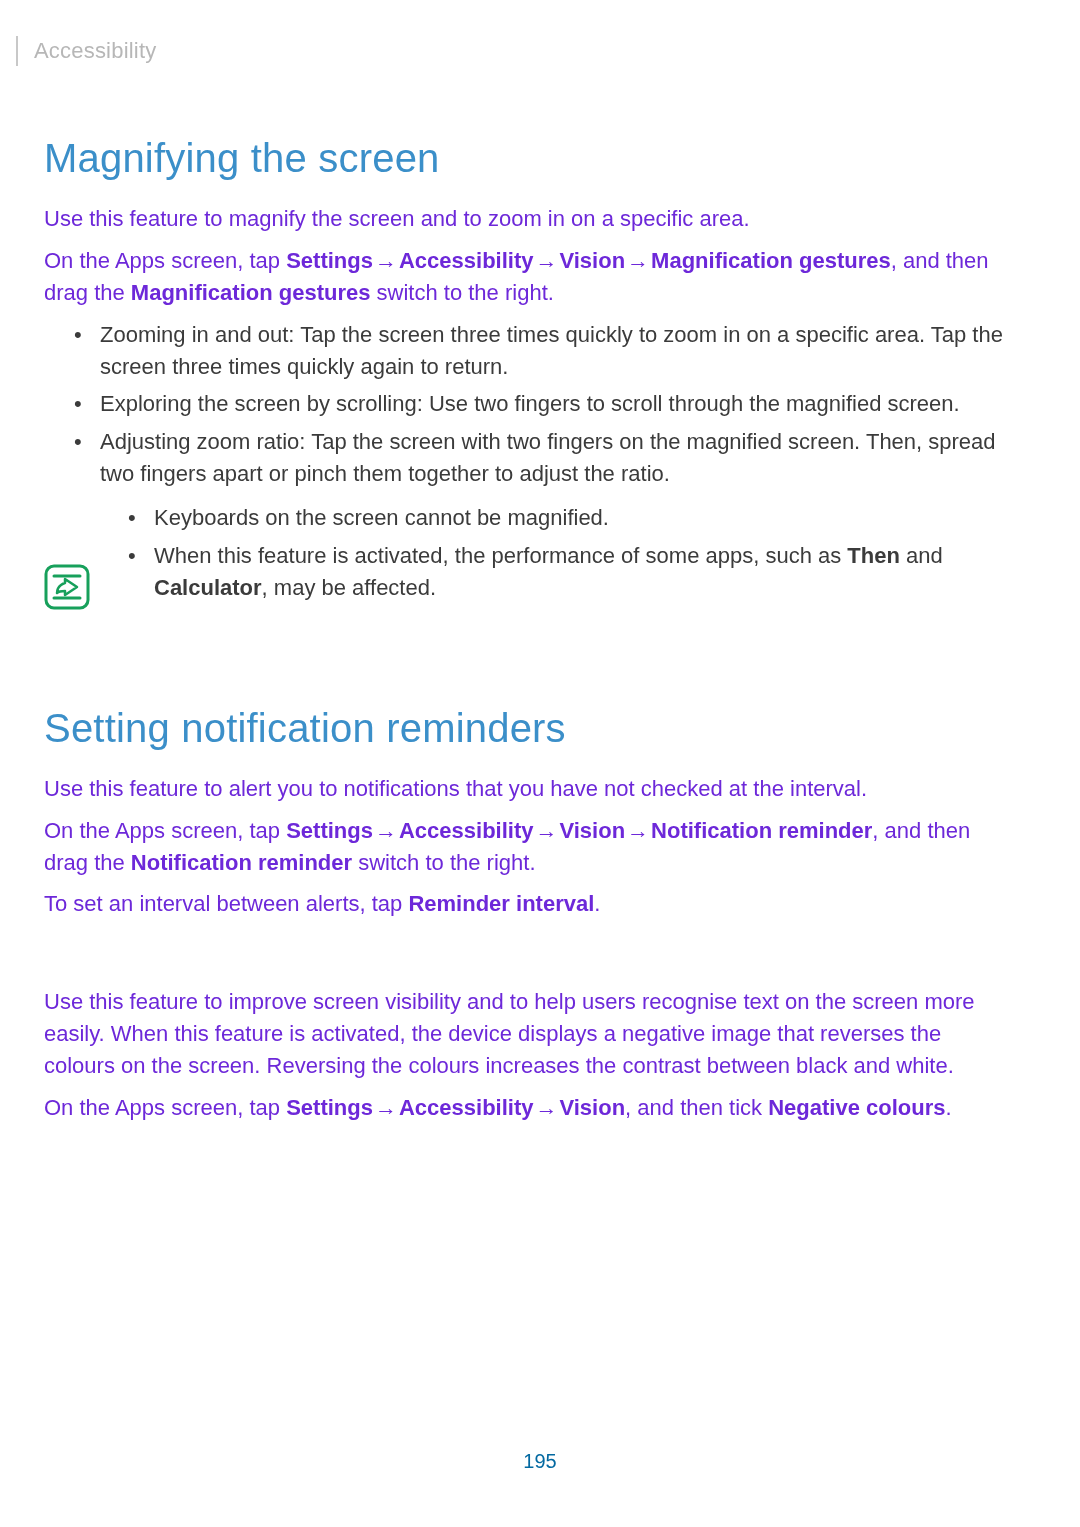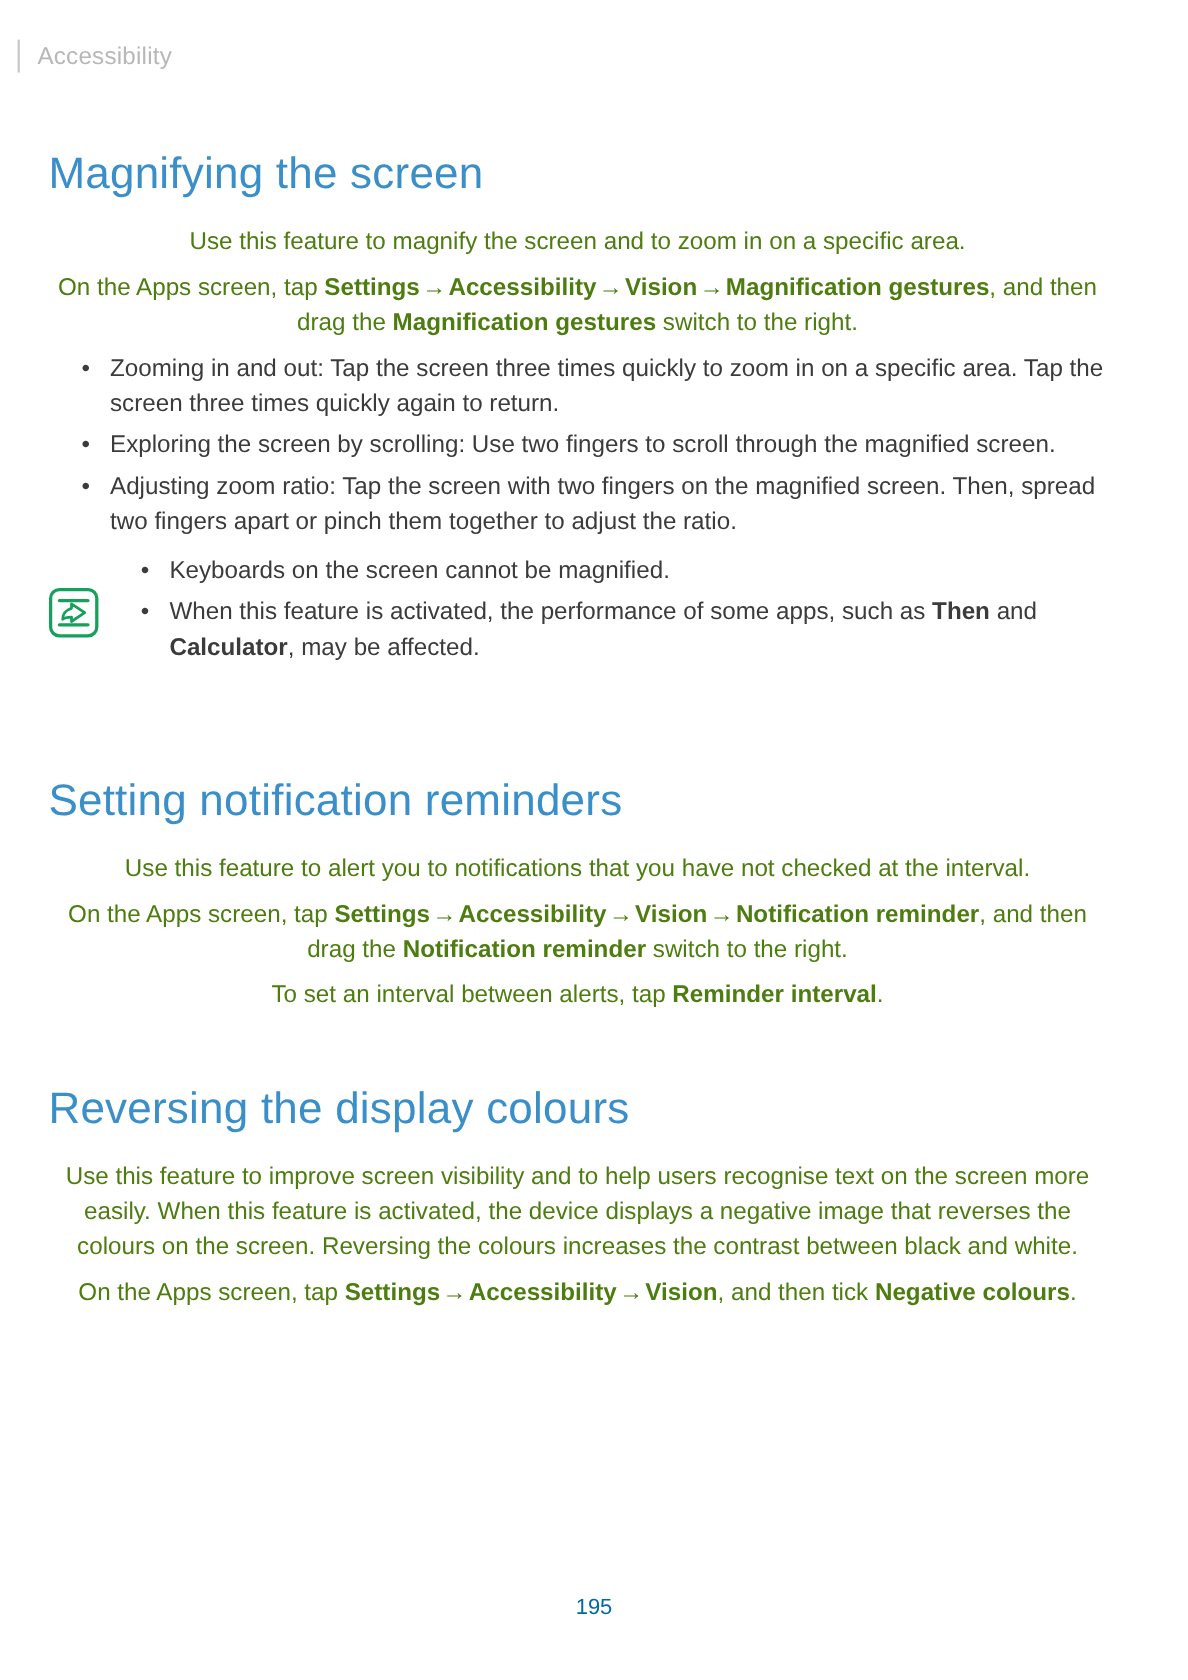--- a/index.html
+++ b/index.html
@@ -34,23 +34,22 @@
   h2.section-heading {
     color: #3b8fc9;
     font-weight: 400;
     font-size: 40px;
     letter-spacing: .2px;
     margin-bottom: 22px;
   }
   p.body {
     font-size: 22px;
     line-height: 1.45;
-    color: #4d7c0f;
+    color: #6d28d9;
     margin-bottom: 10px;
-    text-align: center;
   }
   p.body b, span.bold { font-weight: 700; }
   .arrow { display:inline-block; padding: 0 2px; }
   ul.bullets {
     list-style: none;
     margin: 8px 0 12px 0;
   }
   ul.bullets > li {
     position: relative;
     font-size: 22px;
@@ -61,21 +60,21 @@
   ul.bullets > li::before {
     content: "•";
     position: absolute;
     left: 30px;
     top: 0;
     font-size: 22px;
     color: #3b3b3b;
   }
   .note-block {
     display: flex;
-    align-items: center;
+    align-items: flex-end;
     margin-top: 6px;
     margin-bottom: 40px;
   }
   .note-icon {
     flex: 0 0 auto;
     margin-right: 18px;
     margin-top: 2px;
   }
   .note-icon svg { display:block; }
   .note-list {
@@ -149,21 +148,20 @@
   <p class="body">Use this feature to alert you to notifications that you have not checked at the interval.</p>
   <p class="body">
     <span>On the Apps screen, tap </span><b>Settings</b><span class="arrow">→</span><b>Accessibility</b><span class="arrow">→</span><b>Vision</b><span class="arrow">→</span><b>Notification reminder</b><span>, and then drag the </span><b>Notification reminder</b><span> switch to the right.</span>
   </p>
   <p class="body">
     <span>To set an interval between alerts, tap </span><b>Reminder interval</b><span>.</span>
   </p>
 
   <div class="section-gap"></div>
 
-  <h2 class="section-heading">Reversing the display colours</h2>
   <p class="body">Use this feature to improve screen visibility and to help users recognise text on the screen more easily. When this feature is activated, the device displays a negative image that reverses the colours on the screen. Reversing the colours increases the contrast between black and white.</p>
   <p class="body">
     <span>On the Apps screen, tap </span><b>Settings</b><span class="arrow">→</span><b>Accessibility</b><span class="arrow">→</span><b>Vision</b><span>, and then tick </span><b>Negative colours</b><span>.</span>
   </p>
 
 </div>
 
 <div class="page-number">195</div>
 
 </body></html>

